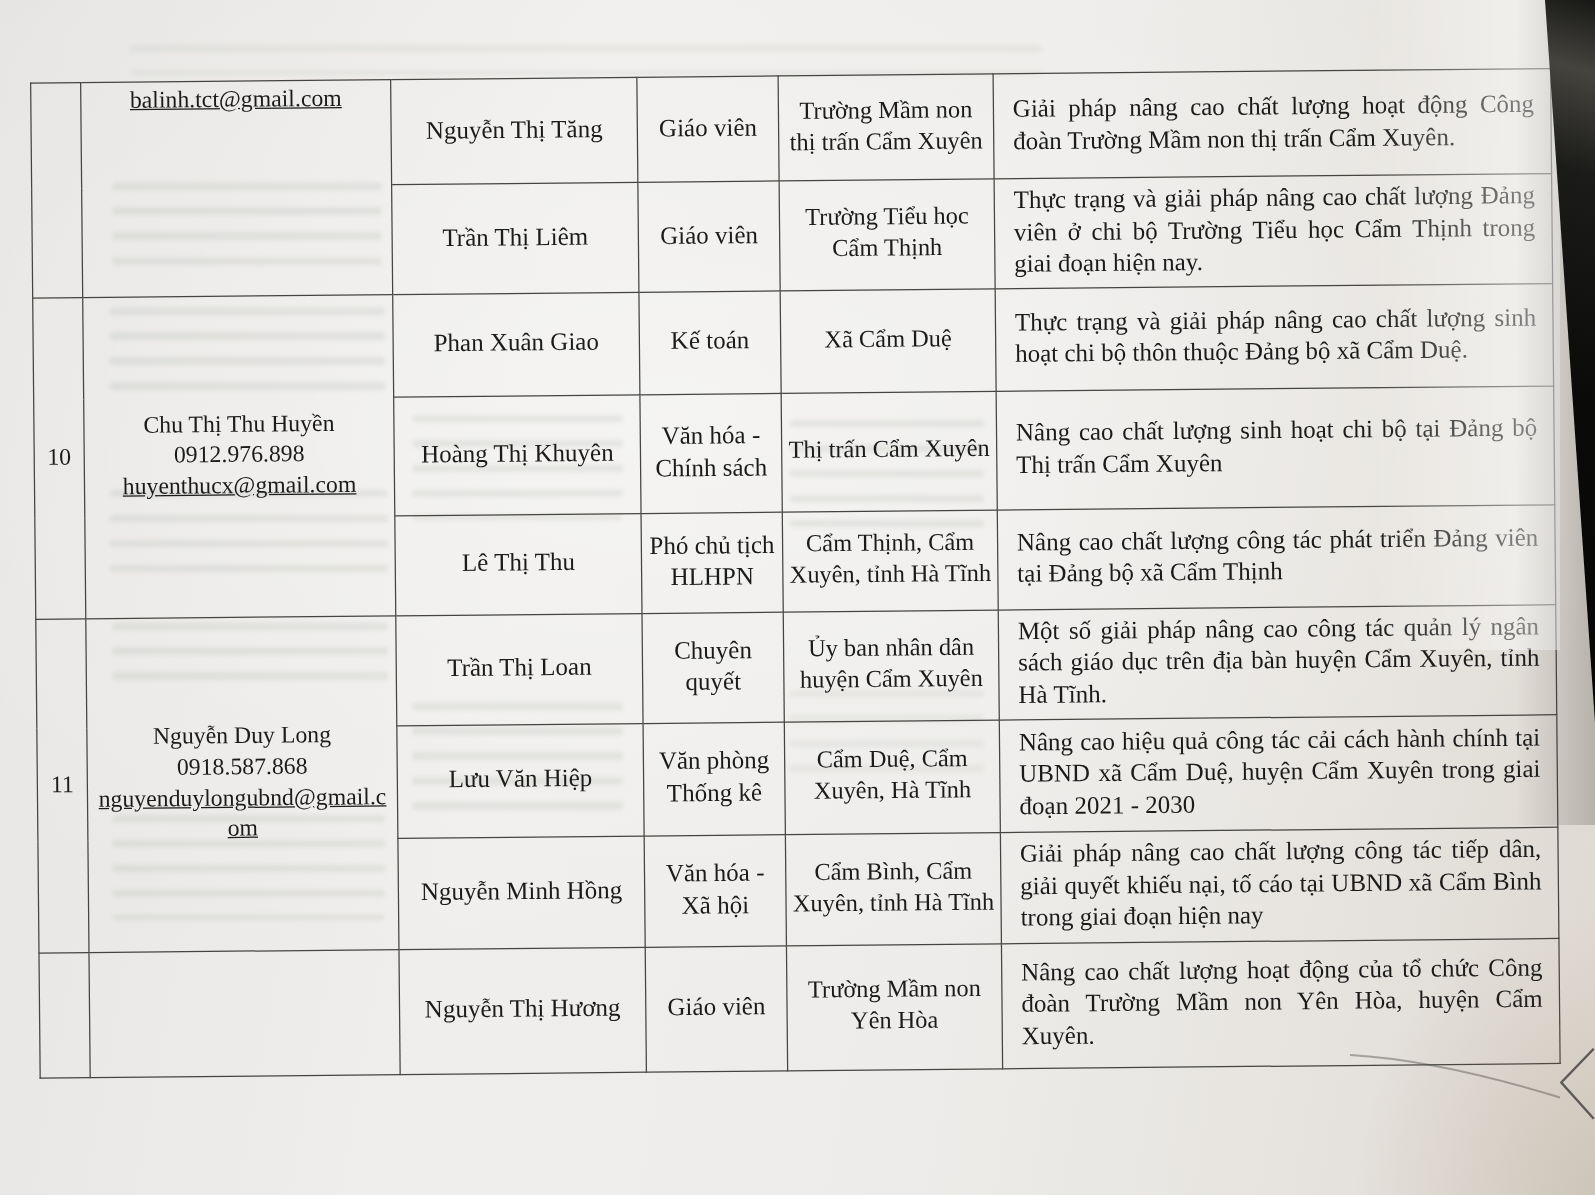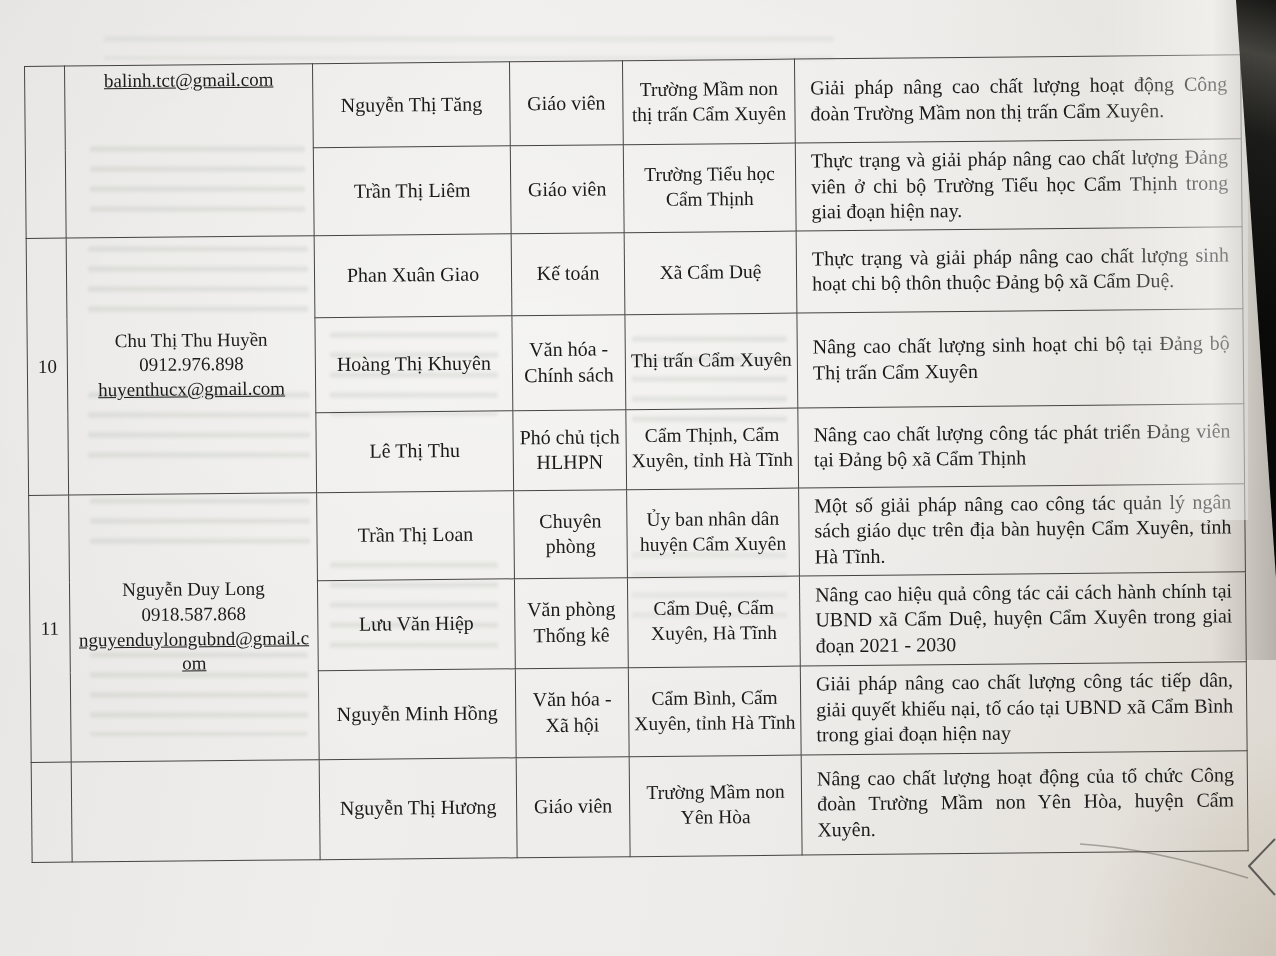--- a/index.html
+++ b/index.html
@@ -149,21 +149,21 @@
               <td class="col-topic">Nâng cao chất lượng công tác phát triển Đảng viên tại Đảng bộ xã Cẩm Thịnh</td>
             </tr>
             <tr style="height: 78px;">
               <td class="col-num" rowspan="3">11</td>
               <td class="col-contact" rowspan="3">
                 <div>Nguyễn Duy Long</div>
                 <div>0918.587.868</div>
                 <div><span class="email">nguyenduylongubnd@gmail.com</span></div>
               </td>
               <td class="col-name">Trần Thị Loan</td>
-              <td class="col-pos">Chuyên phòng</td>
+              <td class="col-pos">Chuyên quyết</td>
               <td class="col-unit">Ủy ban nhân dân huyện Cẩm Xuyên</td>
               <td class="col-topic">Một số giải pháp nâng cao công tác quản lý ngân sách giáo dục trên địa bàn huyện Cẩm Xuyên, tỉnh Hà Tĩnh.</td>
             </tr>
             <tr style="height: 90px;">
               <td class="col-name">Lưu Văn Hiệp</td>
               <td class="col-pos">Văn phòng Thống kê</td>
               <td class="col-unit">Cẩm Duệ, Cẩm Xuyên, Hà Tĩnh</td>
               <td class="col-topic">Nâng cao hiệu quả công tác cải cách hành chính tại UBND xã Cẩm Duệ, huyện Cẩm Xuyên trong giai đoạn 2021 - 2030</td>
             </tr>
             <tr style="height: 89px;">

